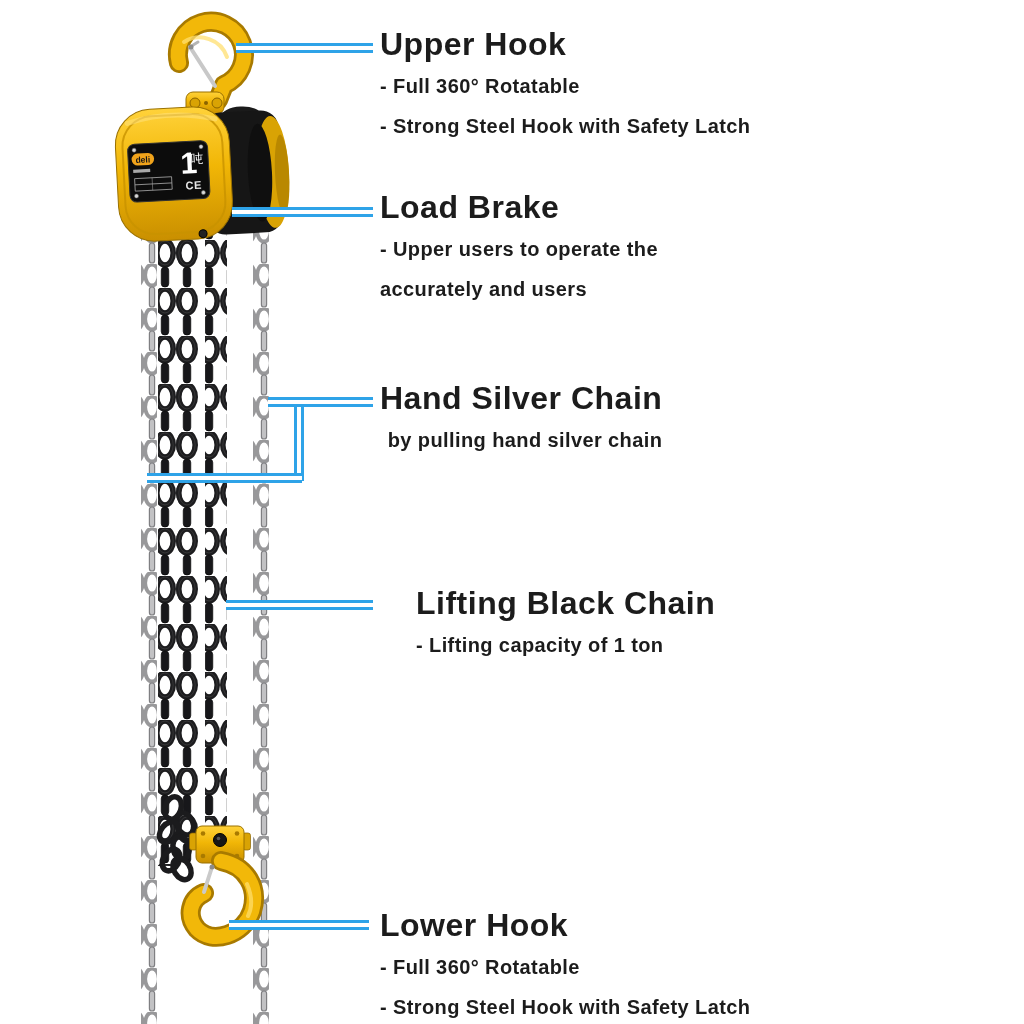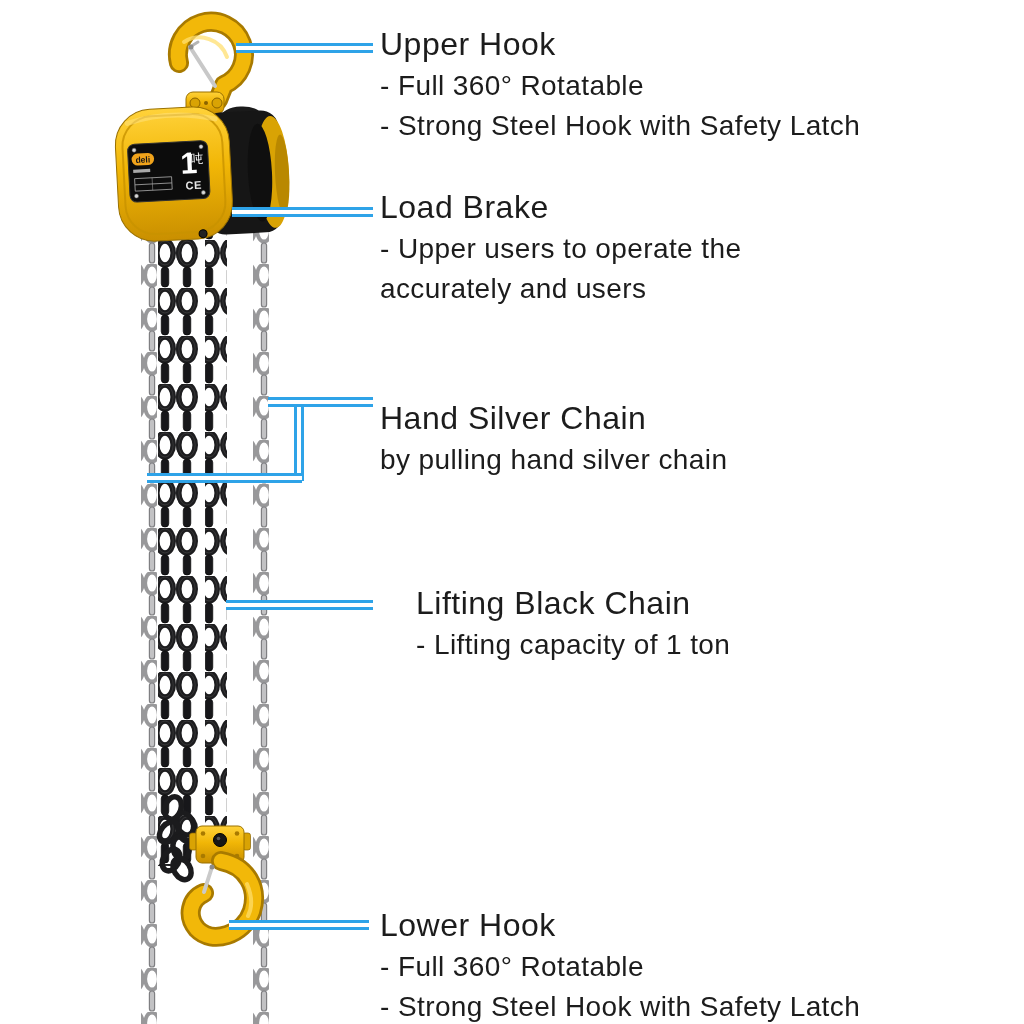--- a/index.html
+++ b/index.html
@@ -14,25 +14,25 @@
     border-top:3px solid #2ea3e8;border-bottom:3px solid #2ea3e8;
     z-index:5;
   }
   .leader.v{
     width:4px;height:auto;border-top:none;border-bottom:none;
     border-left:3px solid #2ea3e8;border-right:3px solid #2ea3e8;
     z-index:4;
   }
   .callout{position:absolute;left:380px;color:#1c1c1c;z-index:6;}
   .callout h3{
-    margin:0 0 4px 0;font-size:32px;line-height:36px;font-weight:400;
+    margin:0 0 4px 0;font-size:32px;line-height:36px;font-weight:700;
     letter-spacing:.5px;white-space:nowrap;
   }
   .callout .cl{
-    font-size:28px;line-height:40px;font-weight:400;letter-spacing:.4px;
+    font-size:20px;line-height:40px;font-weight:700;letter-spacing:.4px;
     white-space:nowrap;
   }
 </style>
 </head>
 <body>
 
 <div class="canvas">
 
   <svg class="product" width="1024" height="1024" viewBox="0 0 1024 1024">
     <defs>
@@ -147,21 +147,21 @@
     <div class="cl">- Full 360° Rotatable</div>
     <div class="cl">- Strong Steel Hook with Safety Latch</div>
   </div>
 
   <div class="callout" style="top:189px;">
     <h3>Load Brake</h3>
     <div class="cl">- Upper users to operate the</div>
     <div class="cl">accurately and users</div>
   </div>
 
-  <div class="callout" style="top:400px;">
+  <div class="callout" style="top:380px;text-align:right;">
     <h3>Hand Silver Chain</h3>
     <div class="cl">by pulling hand silver chain</div>
   </div>
 
   <div class="callout" style="top:585px;margin-left:36px;">
     <h3>Lifting Black Chain</h3>
     <div class="cl">- Lifting capacity of 1 ton</div>
   </div>
 
   <div class="callout" style="top:907px;">

